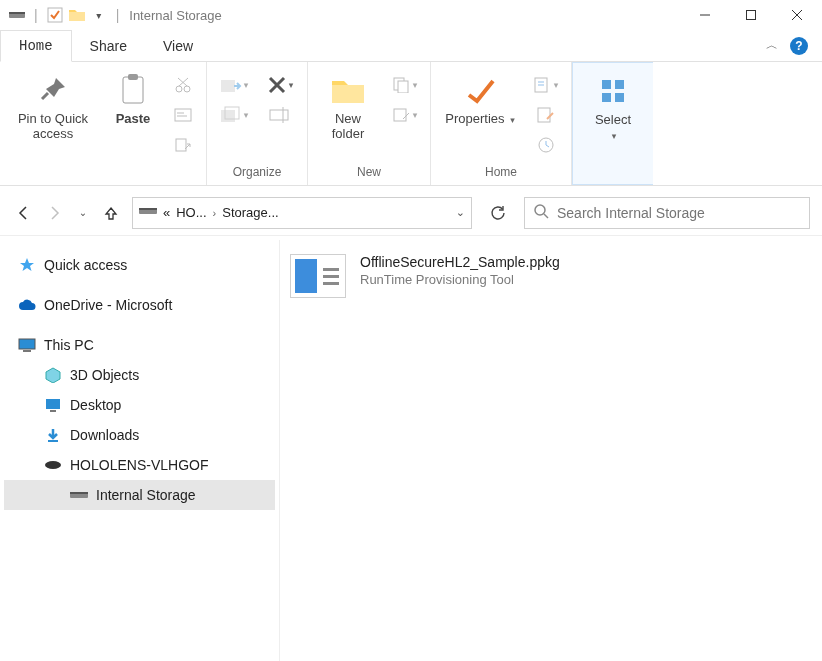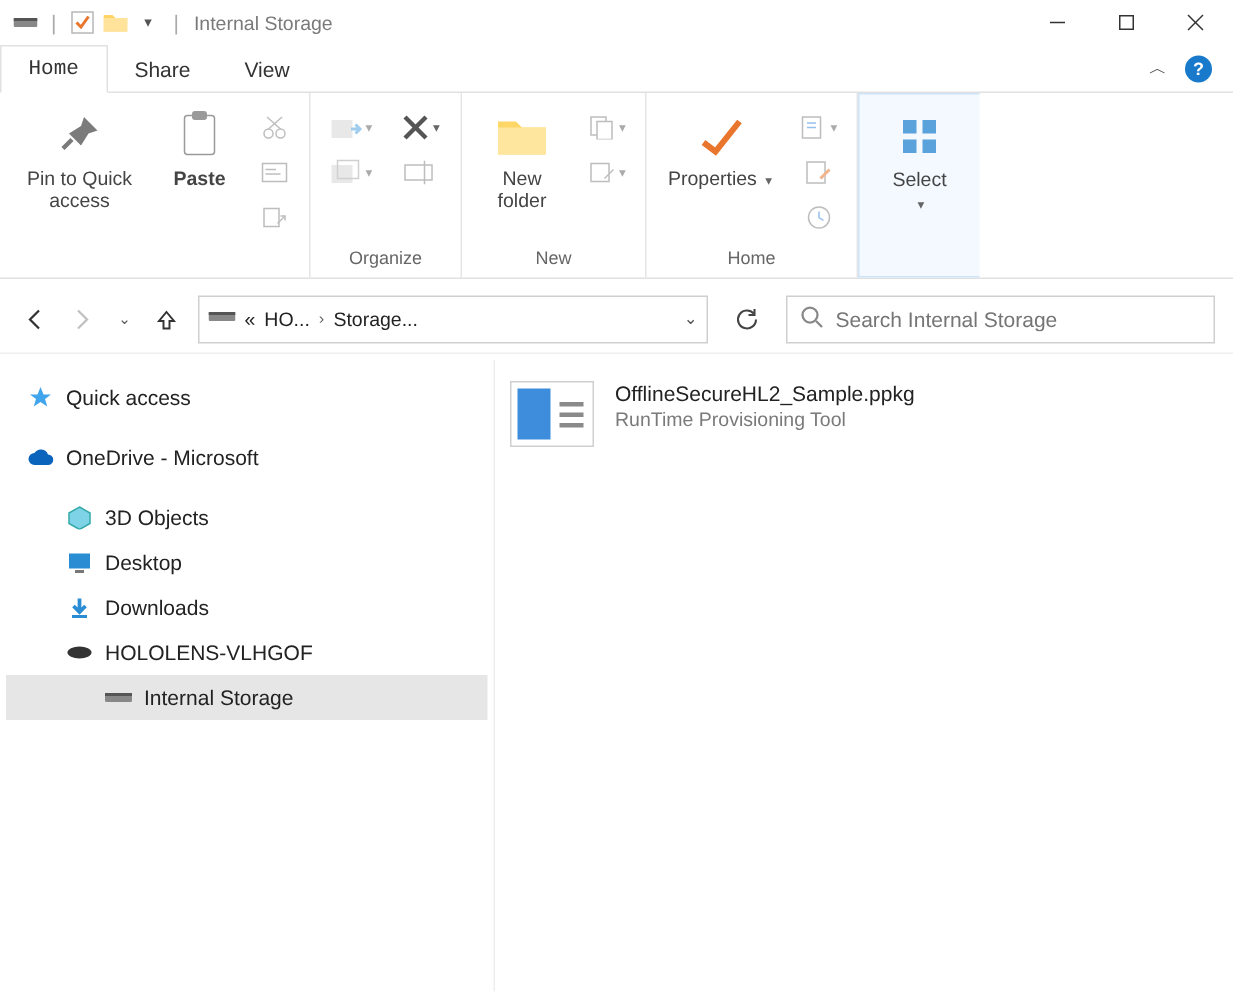--- a/index.html
+++ b/index.html
@@ -45,21 +45,21 @@
     .addrbox { flex: 1; height: 32px; border: 1px solid #cfcfcf; display: flex; align-items: center; padding: 0 6px; gap: 6px; min-width: 0; }
     .addrbox .crumb { font-size: 13px; color: #222; }
     .addrbox .chev { color: #666; font-size: 11px; }
     .addrbox .dd { margin-left: auto; color: #555; font-size: 11px; }
     .refresh { width: 32px; height: 32px; display: flex; align-items: center; justify-content: center; border: 0; color: #444; }
     .searchbox { width: 286px; height: 32px; border: 1px solid #cfcfcf; display: flex; align-items: center; padding: 0 8px; gap: 8px; color: #777; }
     .searchbox input { flex:1; border:0; outline:0; font-size:14px; color:#7f1d1d;}
 
     
     .body { display: flex; height: calc(661px - 30px - 32px - 124px - 46px - 8px); }
-    .tree { width: 330px; border-right: 1px solid #eee; padding: 10px 4px; }
+    .tree { width: 280px; border-right: 1px solid #eee; padding: 10px 4px; }
     .tnode { display: flex; align-items: center; gap: 8px; height: 30px; padding-left: 14px; font-size: 14px; color: #222; }
     .tnode.indent1 { padding-left: 40px; }
     .tnode.indent2 { padding-left: 66px; }
     .tnode.sel { background: #e6e6e6; }
     .ticon { width: 18px; height: 18px; display: flex; align-items: center; justify-content: center; }
     .tgap { height: 10px; }
 
     .content { flex: 1; padding: 14px 10px; }
     .file-item { display: flex; gap: 14px; align-items: flex-start; }
     .file-thumb { width: 56px; height: 44px; background: #fff; border: 1px solid #cfcfcf; display:flex; }
@@ -366,20 +366,29 @@
     <div class="tnode">
       <span class="ticon">
         <svg width="18" height="12" viewBox="0 0 18 12">
             <path d="M5 11 A4 4 0 0 1 5 3 A5 5 0 0 1 14 4 A3.5 3.5 0 0 1 14 11 Z" fill="#0a64bc"></path>
           </svg>
       </span>
       <span>OneDrive - Microsoft</span>
     </div>
     <div class="tgap"></div>
 
+    <div class="tnode">
+      <span class="ticon">
+        <svg width="18" height="14" viewBox="0 0 18 14">
+            <rect x="1" y="1" width="16" height="10" fill="#2a8dd4" stroke="#555"></rect>
+            <rect x="5" y="12" width="8" height="2" fill="#777"></rect>
+          </svg>
+      </span>
+      <span>This PC</span>
+    </div>
 
     <div class="tnode indent1">
       <span class="ticon">
         <svg width="16" height="16" viewBox="0 0 16 16">
             <path d="M8 1 L15 5 L15 12 L8 16 L1 12 L1 5 Z" fill="#7fd3e6" stroke="#3aa"></path>
           </svg>
       </span>
       <span>3D Objects</span>
     </div>
 

